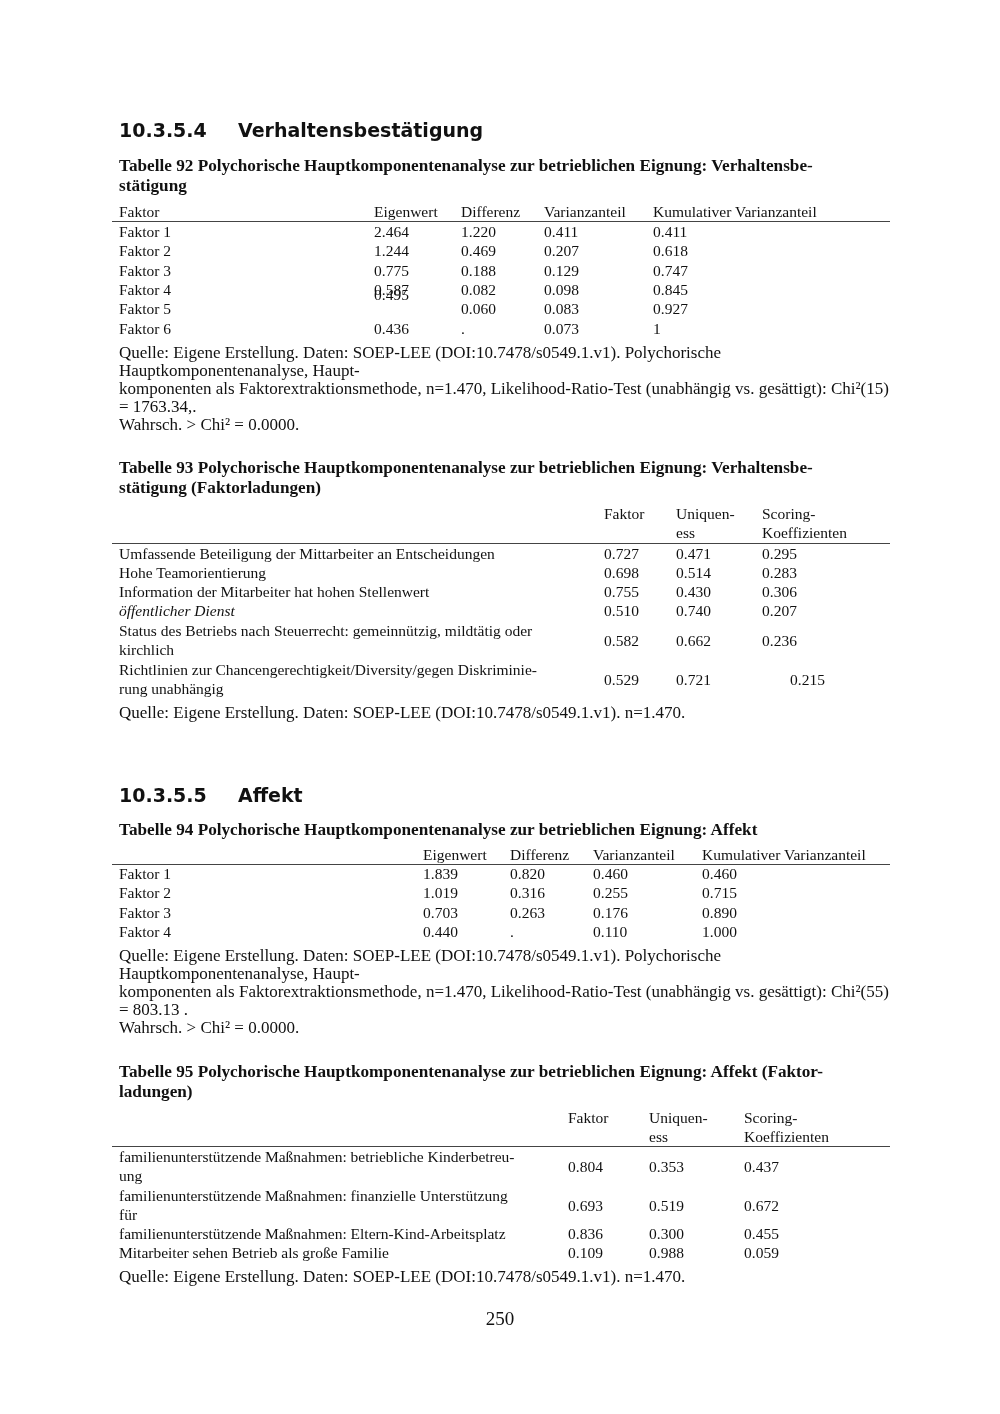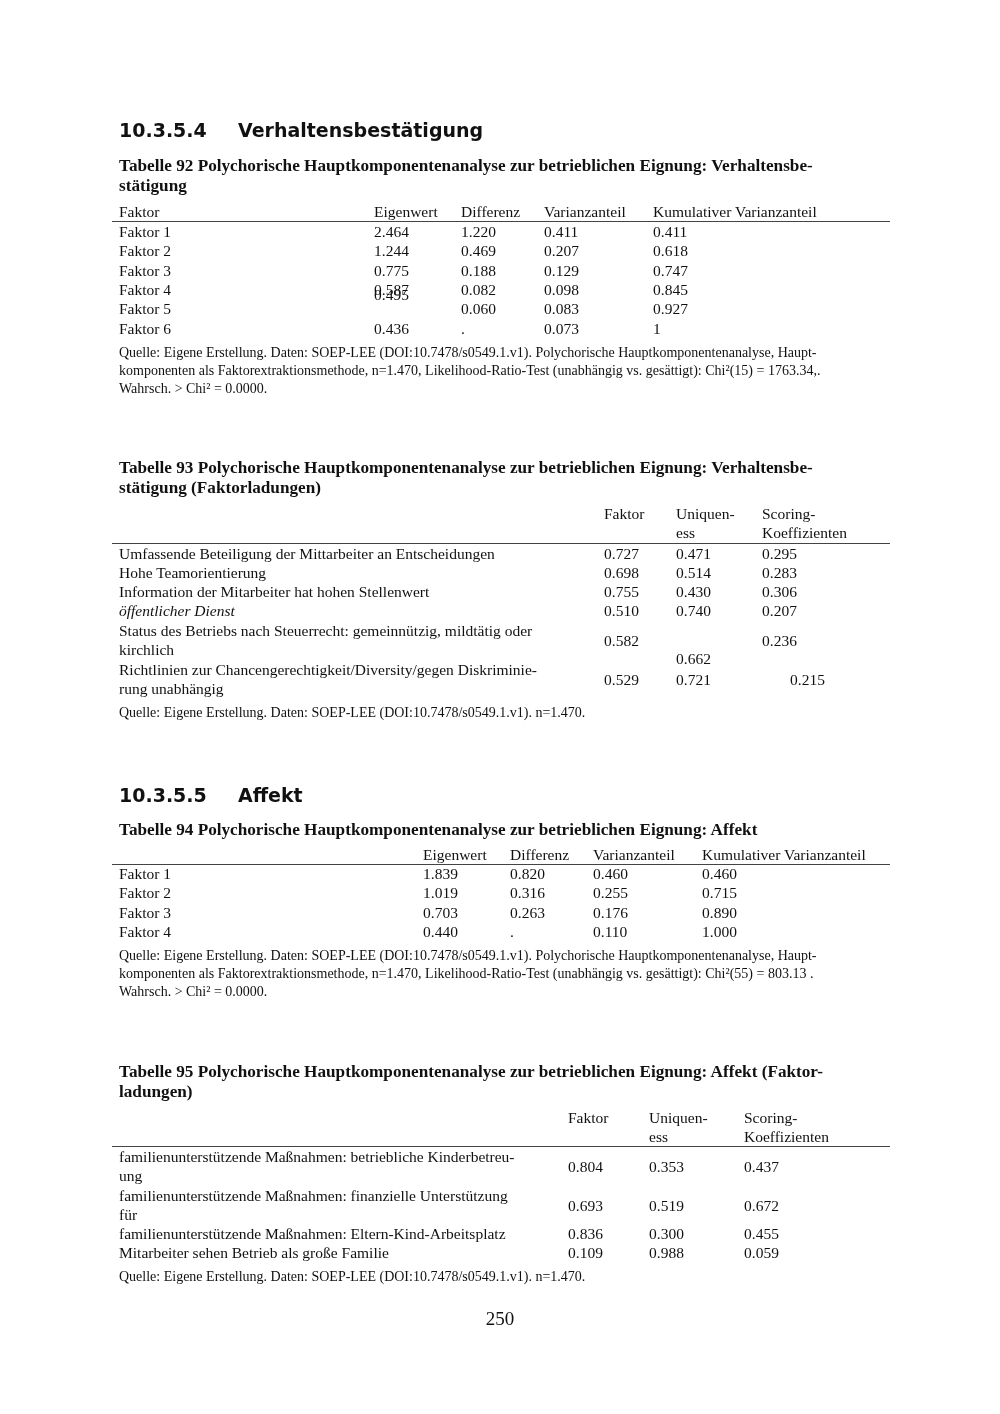--- a/index.html
+++ b/index.html
@@ -5,21 +5,21 @@
   html, body { margin: 0; padding: 0; background: #ffffff; }
   body { width: 1000px; height: 1414px; position: relative; overflow: hidden;
          font-family: "Liberation Serif", serif; color: #111; }
   .abs { position: absolute; }
   .sec-heading { font-family: "DejaVu Sans", sans-serif; font-weight: bold; font-size: 19px; color: #111; }
   .sec-num { left: 119px; }
   .sec-title { left: 238px; }
   .caption { left: 119px; width: 770px; font-weight: bold; font-size: 17.2px; line-height: 20px; }
   .cell { font-size: 15.5px; line-height: 19px; white-space: nowrap; }
   .rule { left: 112px; width: 778px; height: 0; border-top: 1px solid #444; }
-  .note { left: 119px; width: 770px; font-size: 14px; line-height: 18px; }
+  .note { left: 119px; width: 770px; font-size: 17px; line-height: 18px; }
   .pagenum { left: 0; width: 1000px; text-align: center; font-size: 19px; top: 1308px; }
 </style>
 </head>
 <body>
 
 <div class="abs sec-heading sec-num" style="top:119px">10.3.5.4</div>
 <div class="abs sec-heading sec-title" style="top:119px">Verhaltensbestätigung</div>
 
 <div class="abs caption" style="top:156px">
   <div>Tabelle 92 Polychorische Hauptkomponentenanalyse zur betrieblichen Eignung: Verhaltensbe-</div>
@@ -116,21 +116,21 @@
       <div>
         <div class="abs cell" style="left: 119px; top: 601px; font-style: italic;">öffentlicher Dienst</div>
         <div class="abs cell" style="left: 604px; top: 601px;">0.510</div>
         <div class="abs cell" style="left: 676px; top: 601px;">0.740</div>
         <div class="abs cell" style="left: 762px; top: 601px;">0.207</div>
       </div>
       <div>
         <div class="abs cell" style="left: 119px; top: 621px;">Status des Betriebs nach Steuerrecht: gemeinnützig, mildtätig oder</div>
         <div class="abs cell" style="left: 119px; top: 640px;">kirchlich</div>
         <div class="abs cell" style="left: 604px; top: 631px;">0.582</div>
-        <div class="abs cell" style="left: 676px; top: 631px; margin-top: 18px;">0.662</div>
+        <div class="abs cell" style="left: 676px; top: 631px;">0.662</div>
         <div class="abs cell" style="left: 762px; top: 631px;">0.236</div>
       </div>
       <div>
         <div class="abs cell" style="left: 119px; top: 660px;">Richtlinien zur Chancengerechtigkeit/Diversity/gegen Diskriminie-</div>
         <div class="abs cell" style="left: 119px; top: 679px; text-align: center;">rung unabhängig</div>
         <div class="abs cell" style="left: 604px; top: 670px;">0.529</div>
         <div class="abs cell" style="left: 676px; top: 670px;">0.721</div>
         <div class="abs cell" style="left: 790px; top: 670px;">0.215</div>
       </div>
     </div>

